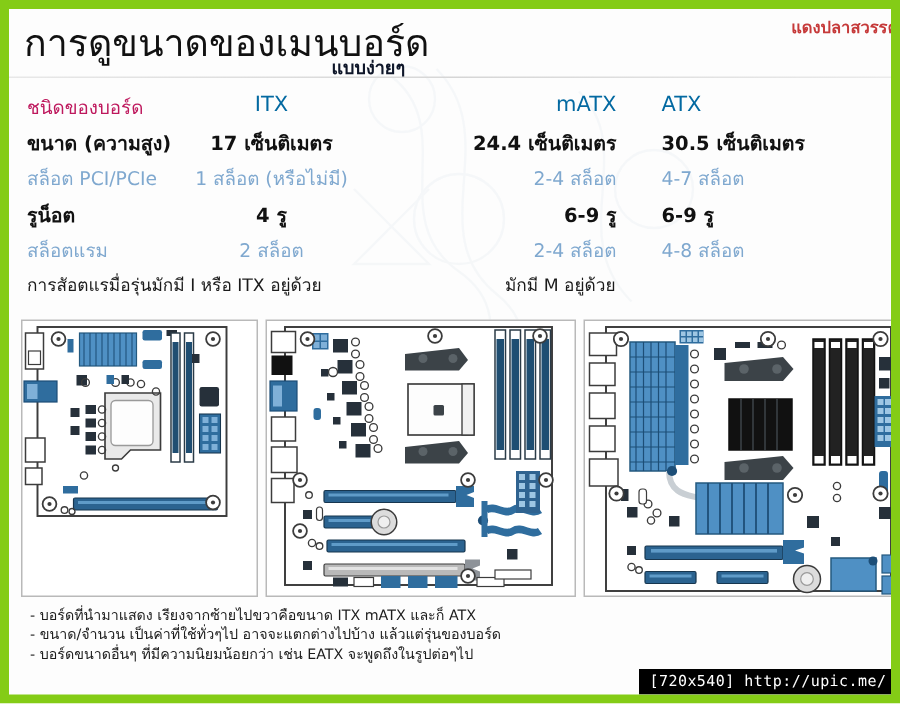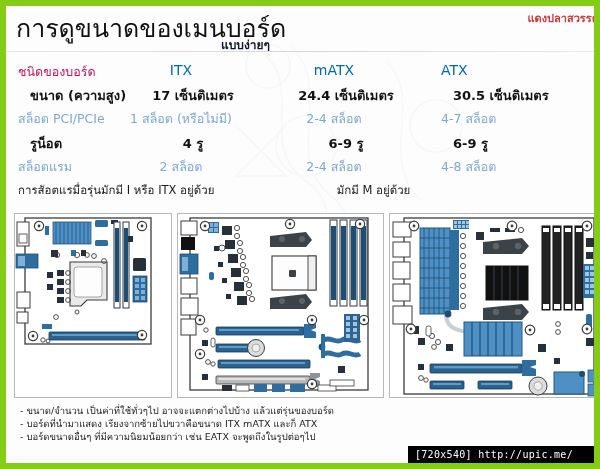--- a/index.html
+++ b/index.html
@@ -39,25 +39,25 @@
     position:absolute;left:0;top:45px;width:600px;height:1px;
     background:linear-gradient(to right,#e8e8e8,#d6d6d6,#ececec);
   }
 
   
   .table{position:absolute;left:0;top:56px;width:600px;}
   .trow{position:relative;height:24px;}
   .cell{position:absolute;white-space:nowrap;}
   .c-label{left:12px;}
   .c-itx{left:115px;width:120px;text-align:center;}
-  .c-matx{left:268px;width:120px;text-align:center;}
+  .c-matx{left:285px;width:120px;text-align:right;}
   .c-atx{left:435px;width:120px;text-align:left;}
 
   .txt-dark{color:#be185d;font-size:12.5px;}
-  .txt-dark-b{color:#111;font-size:13px;font-weight:bold;margin-left:12px;}
+  .txt-dark-b{color:#111;font-size:13px;font-weight:bold;}
   .txt-blue{color:#7fa8cf;font-size:12.5px;}
   .txt-head{color:#0369a1;font-size:14px;}
   .txt-note{color:#1a1a1a;font-size:11.5px;}
 
   
   .boards{
     position:absolute;left:8px;top:207px;width:584px;height:185px;
     display:flex;gap:5px;
   }
   .bpanel{
@@ -71,21 +71,21 @@
 
   
   .notes{position:absolute;left:14px;top:399px;}
   .note{font-size:9.5px;color:#1c1c1c;white-space:nowrap;line-height:12.8px;}
 
   
   .wm{
     position:absolute;right:0;bottom:0;
     background:#000;color:#fff;
     font-family:"DejaVu Sans Mono","Liberation Mono",monospace;
-    font-size:10px;padding:3px 21px 3px 7px;
+    font-size:10px;padding:3px 3px 3px 7px;
     letter-spacing:.3px;white-space:nowrap;
   }
   .wm .dim{color:#fff;}
 </style>
 </head>
 <body>
 
 <div class="page">
 
   <svg class="bg-swirl" width="600" height="469" viewBox="0 0 600 469" aria-hidden="true">
@@ -564,22 +564,22 @@
           <circle cx="140" cy="116" r="4.8" fill="#fff" stroke="#3c3c3c" stroke-width="1.2"></circle>
           <circle cx="140" cy="116" r="1.4" fill="#3c3c3c"></circle>
           <circle cx="197" cy="115" r="4.8" fill="#fff" stroke="#3c3c3c" stroke-width="1.2"></circle>
           <circle cx="197" cy="115" r="1.4" fill="#3c3c3c"></circle>
         </g>
       </svg>
     </div>
   </div>
 
   <div class="notes">
+    <div class="note">- บอร์ดที่นำมาแสดง เรียงจากซ้ายไปขวาคือขนาด ITX mATX และก็ ATX</div>
     <div class="note">- ขนาด/จำนวน เป็นค่าที่ใช้ทั่วๆไป อาจจะแตกต่างไปบ้าง แล้วแต่รุ่นของบอร์ด</div>
-    <div class="note">- บอร์ดที่นำมาแสดง เรียงจากซ้ายไปขวาคือขนาด ITX mATX และก็ ATX</div>
     <div class="note">- บอร์ดขนาดอื่นๆ ที่มีความนิยมน้อยกว่า เช่น EATX จะพูดถึงในรูปต่อๆไป</div>
   </div>
 
   <div class="wm">
     <span class="dim">[720x540]</span> <span>http://upic.me/</span>
   </div>
 
 </div>
 
 </body></html>

